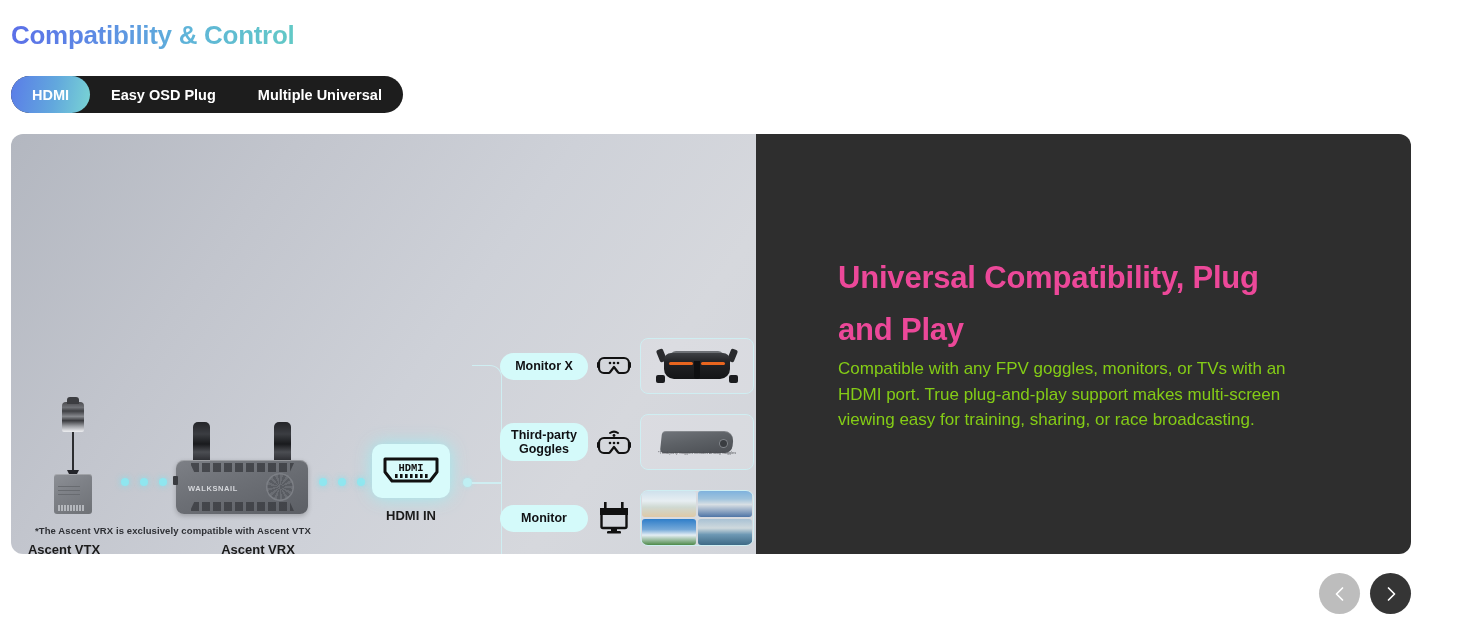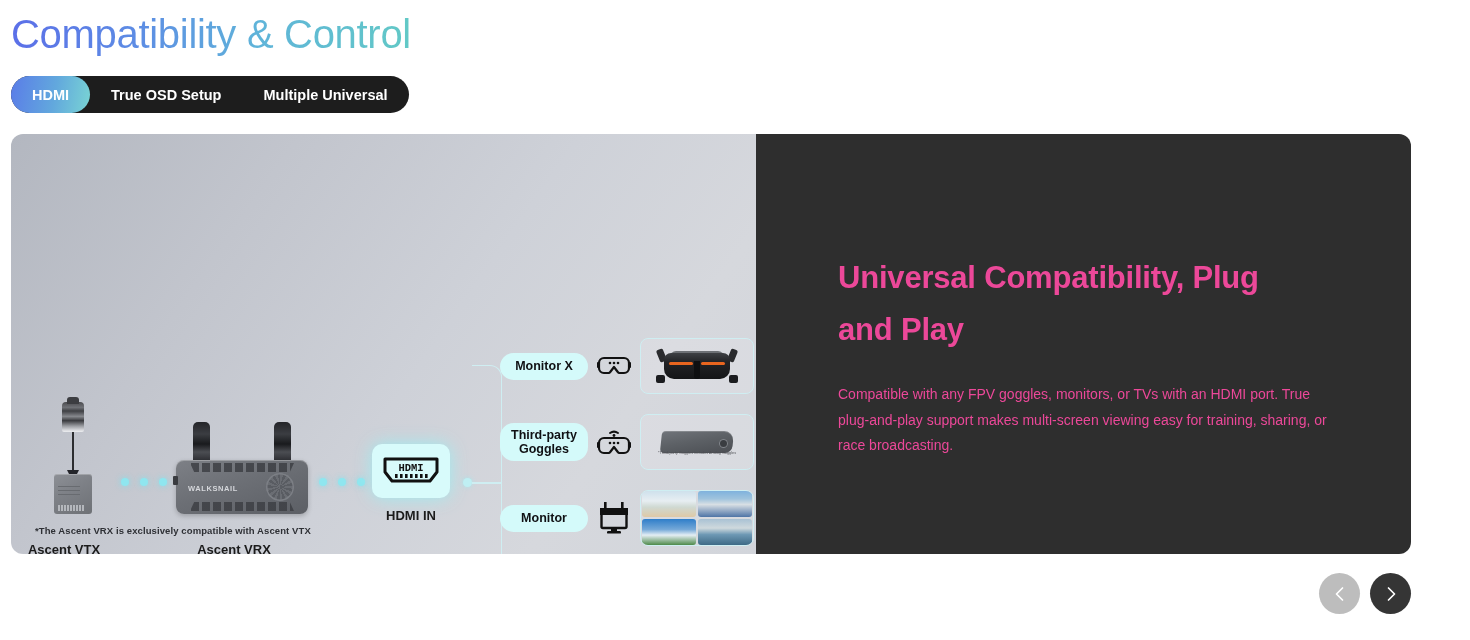--- a/index.html
+++ b/index.html
@@ -6,23 +6,23 @@
   html, body {
     width: 1470px; height: 640px;
     background: #ffffff;
     font-family: "Liberation Sans", sans-serif;
     overflow: hidden;
   }
 
   
   .page-title {
     position: absolute;
-    left: 11px; top: 12px;
-    font-size: 40px;
-    font-weight: 400;
+    left: 11px; top: 20px;
+    font-size: 26px;
+    font-weight: 700;
     letter-spacing: -0.3px;
     background: linear-gradient(90deg, #5b6fe8 0%, #5d8de4 32%, #5fb4d9 62%, #62c9c6 100%);
     -webkit-background-clip: text;
     background-clip: text;
     color: transparent;
     -webkit-text-fill-color: transparent;
     white-space: nowrap;
   }
 
   
@@ -288,22 +288,21 @@
     flex: 1;
     background: #2e2e2e;
     padding: 118px 80px 0 82px;
   }
   .info h2 {
     font-size: 31px; font-weight: 700; color: #ec4899;
     line-height: 52px; letter-spacing: -0.2px;
     max-width: 480px;
   }
   .info p {
-    margin-top: 26px;
-    font-size: 14px; line-height: 25.5px; color: #ec4899;
+    font-size: 17px; line-height: 25.5px; color: #84cc16;
     max-width: 525px; font-weight: 400;
   }
 
   
   .arrows {
     position: absolute; right: 59px; top: 573px;
     display: flex; gap: 10px;
   }
   .arrow {
     width: 41px; height: 41px; border-radius: 50%;
@@ -314,21 +313,21 @@
   .arrow.next { background: #353535; }
   .arrow svg { display:block; }
 </style>
 </head>
 <body>
 
 <h1 class="page-title">Compatibility &amp; Control</h1>
 
 <div class="tabbar">
   <div class="tab active">HDMI</div>
-  <div class="tab">True OSD Setup</div>
+  <div class="tab">Easy OSD Plug</div>
   <div class="tab">Multiple Universal</div>
 </div>
 
 <div class="card">
 
   <div class="diagram">
 
     <div class="vtx">
       <div class="vtx-ant"></div>
       <div class="vtx-wire"></div>
@@ -346,21 +345,21 @@
       <div class="vrx-antL"></div>
       <div class="vrx-antR"></div>
       <div class="vrx-body">
         <div class="vrx-port"></div>
         <div class="vrx-fins-top"></div>
         <div class="vrx-fins-bot"></div>
         <div class="vrx-brand">WALKSNAIL</div>
         <div class="vrx-fan"></div>
       </div>
     </div>
-    <div class="node-label" style="left:172px; top:408px; width:102px;">Ascent VRX</div>
+    <div class="node-label" style="left:196px; top:408px; width:102px;">Ascent VRX</div>
 
     <div class="dots d2">
       <span></span>
         <span></span>
         <span></span>
     </div>
 
     <div class="hdmi-box">
       <svg width="58" height="30" viewBox="0 0 58 30">
         <path d="M3 3 H55 V16 L48 25 H10 L3 16 Z" fill="none" stroke="#111" stroke-width="3" stroke-linejoin="round"></path>

